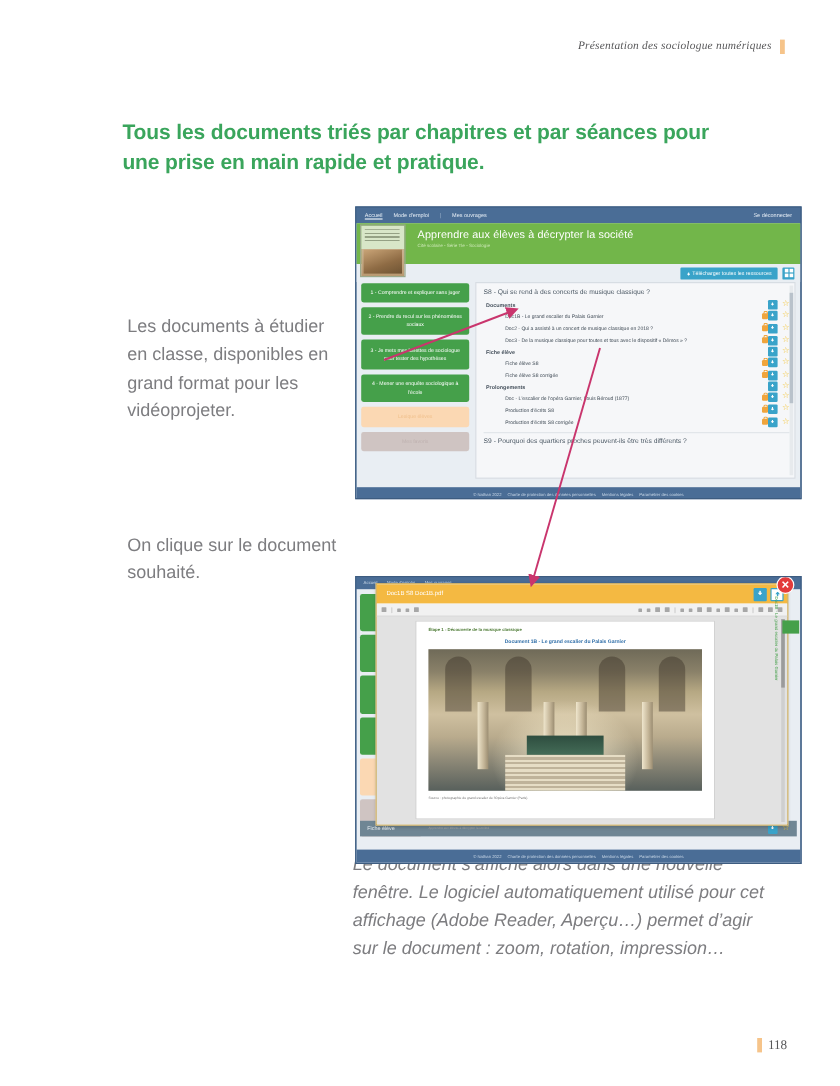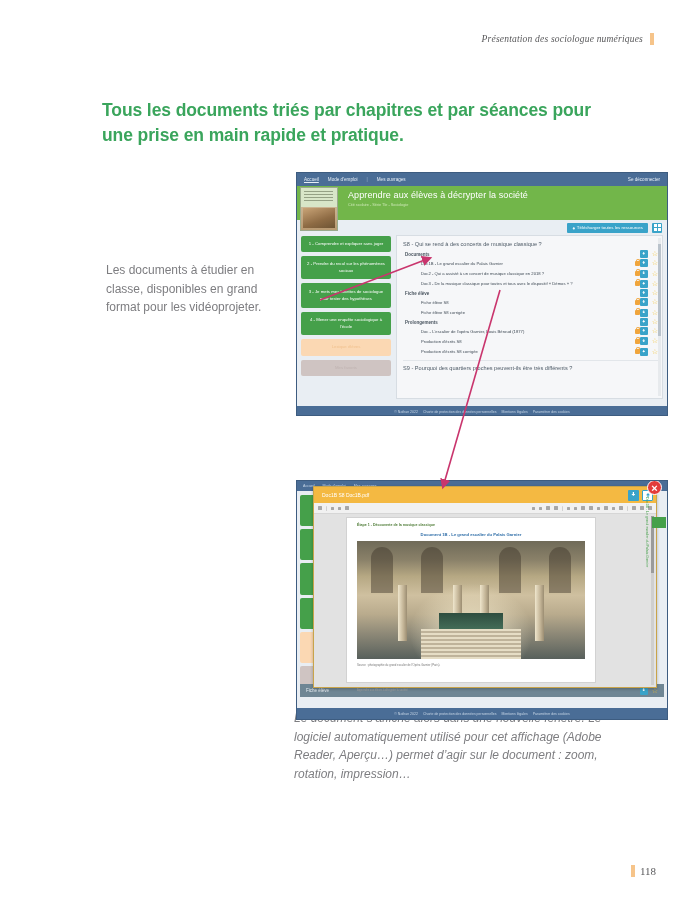--- a/index.html
+++ b/index.html
@@ -28,21 +28,21 @@
   .heading {
     position: absolute; top: 98px; left: 102px; width: 520px;
     color: #3aa55c;
     font-size: 17.5px; font-weight: bold; line-height: 1.42;
     letter-spacing: -.1px;
   }
 
   
   .annot {
     position: absolute;
-    color: #7d7d80; font-size: 12px; line-height: 1.55;
+    color: #7d7d80; font-size: 15px; line-height: 1.55;
   }
   .annot-1 { top: 261px; left: 106px; width: 180px; }
   .annot-2 { top: 443px; left: 106px; width: 180px; }
   .annot-3 { top: 709px; left: 294px; width: 344px; font-style: italic; }
 
   
   .arrow-svg { position: absolute; left: 0; top: 0; width: 700px; height: 905px; pointer-events: none; }
 
   
   .shot1 {
@@ -274,20 +274,21 @@
 <div class="page">
 
   <div class="runhead">
     <span class="runhead-text">Présentation des sociologue numériques</span>
     <span class="runhead-tick"></span>
   </div>
 
   <div class="heading">Tous les documents triés par chapitres et par séances pour une prise en main rapide et pratique.</div>
 
   <div class="annot annot-1">Les documents à étudier en classe, disponibles en grand format pour les vidéoprojeter.</div>
+  <div class="annot annot-2">On clique sur le document souhaité.</div>
   <div class="annot annot-3">Le document s’affiche alors dans une nouvelle fenêtre. Le logiciel automatiquement utilisé pour cet affichage (Adobe Reader, Aperçu…) permet d’agir sur le document : zoom, rotation, impression…</div>
 
   <div class="shot1">
 
     <div class="s1-nav">
       <span class="home">Accueil</span>
       <span>Mode d'emploi</span>
       <span class="sep">|</span>
       <span>Mes ouvrages</span>
       <span class="spacer"></span>

